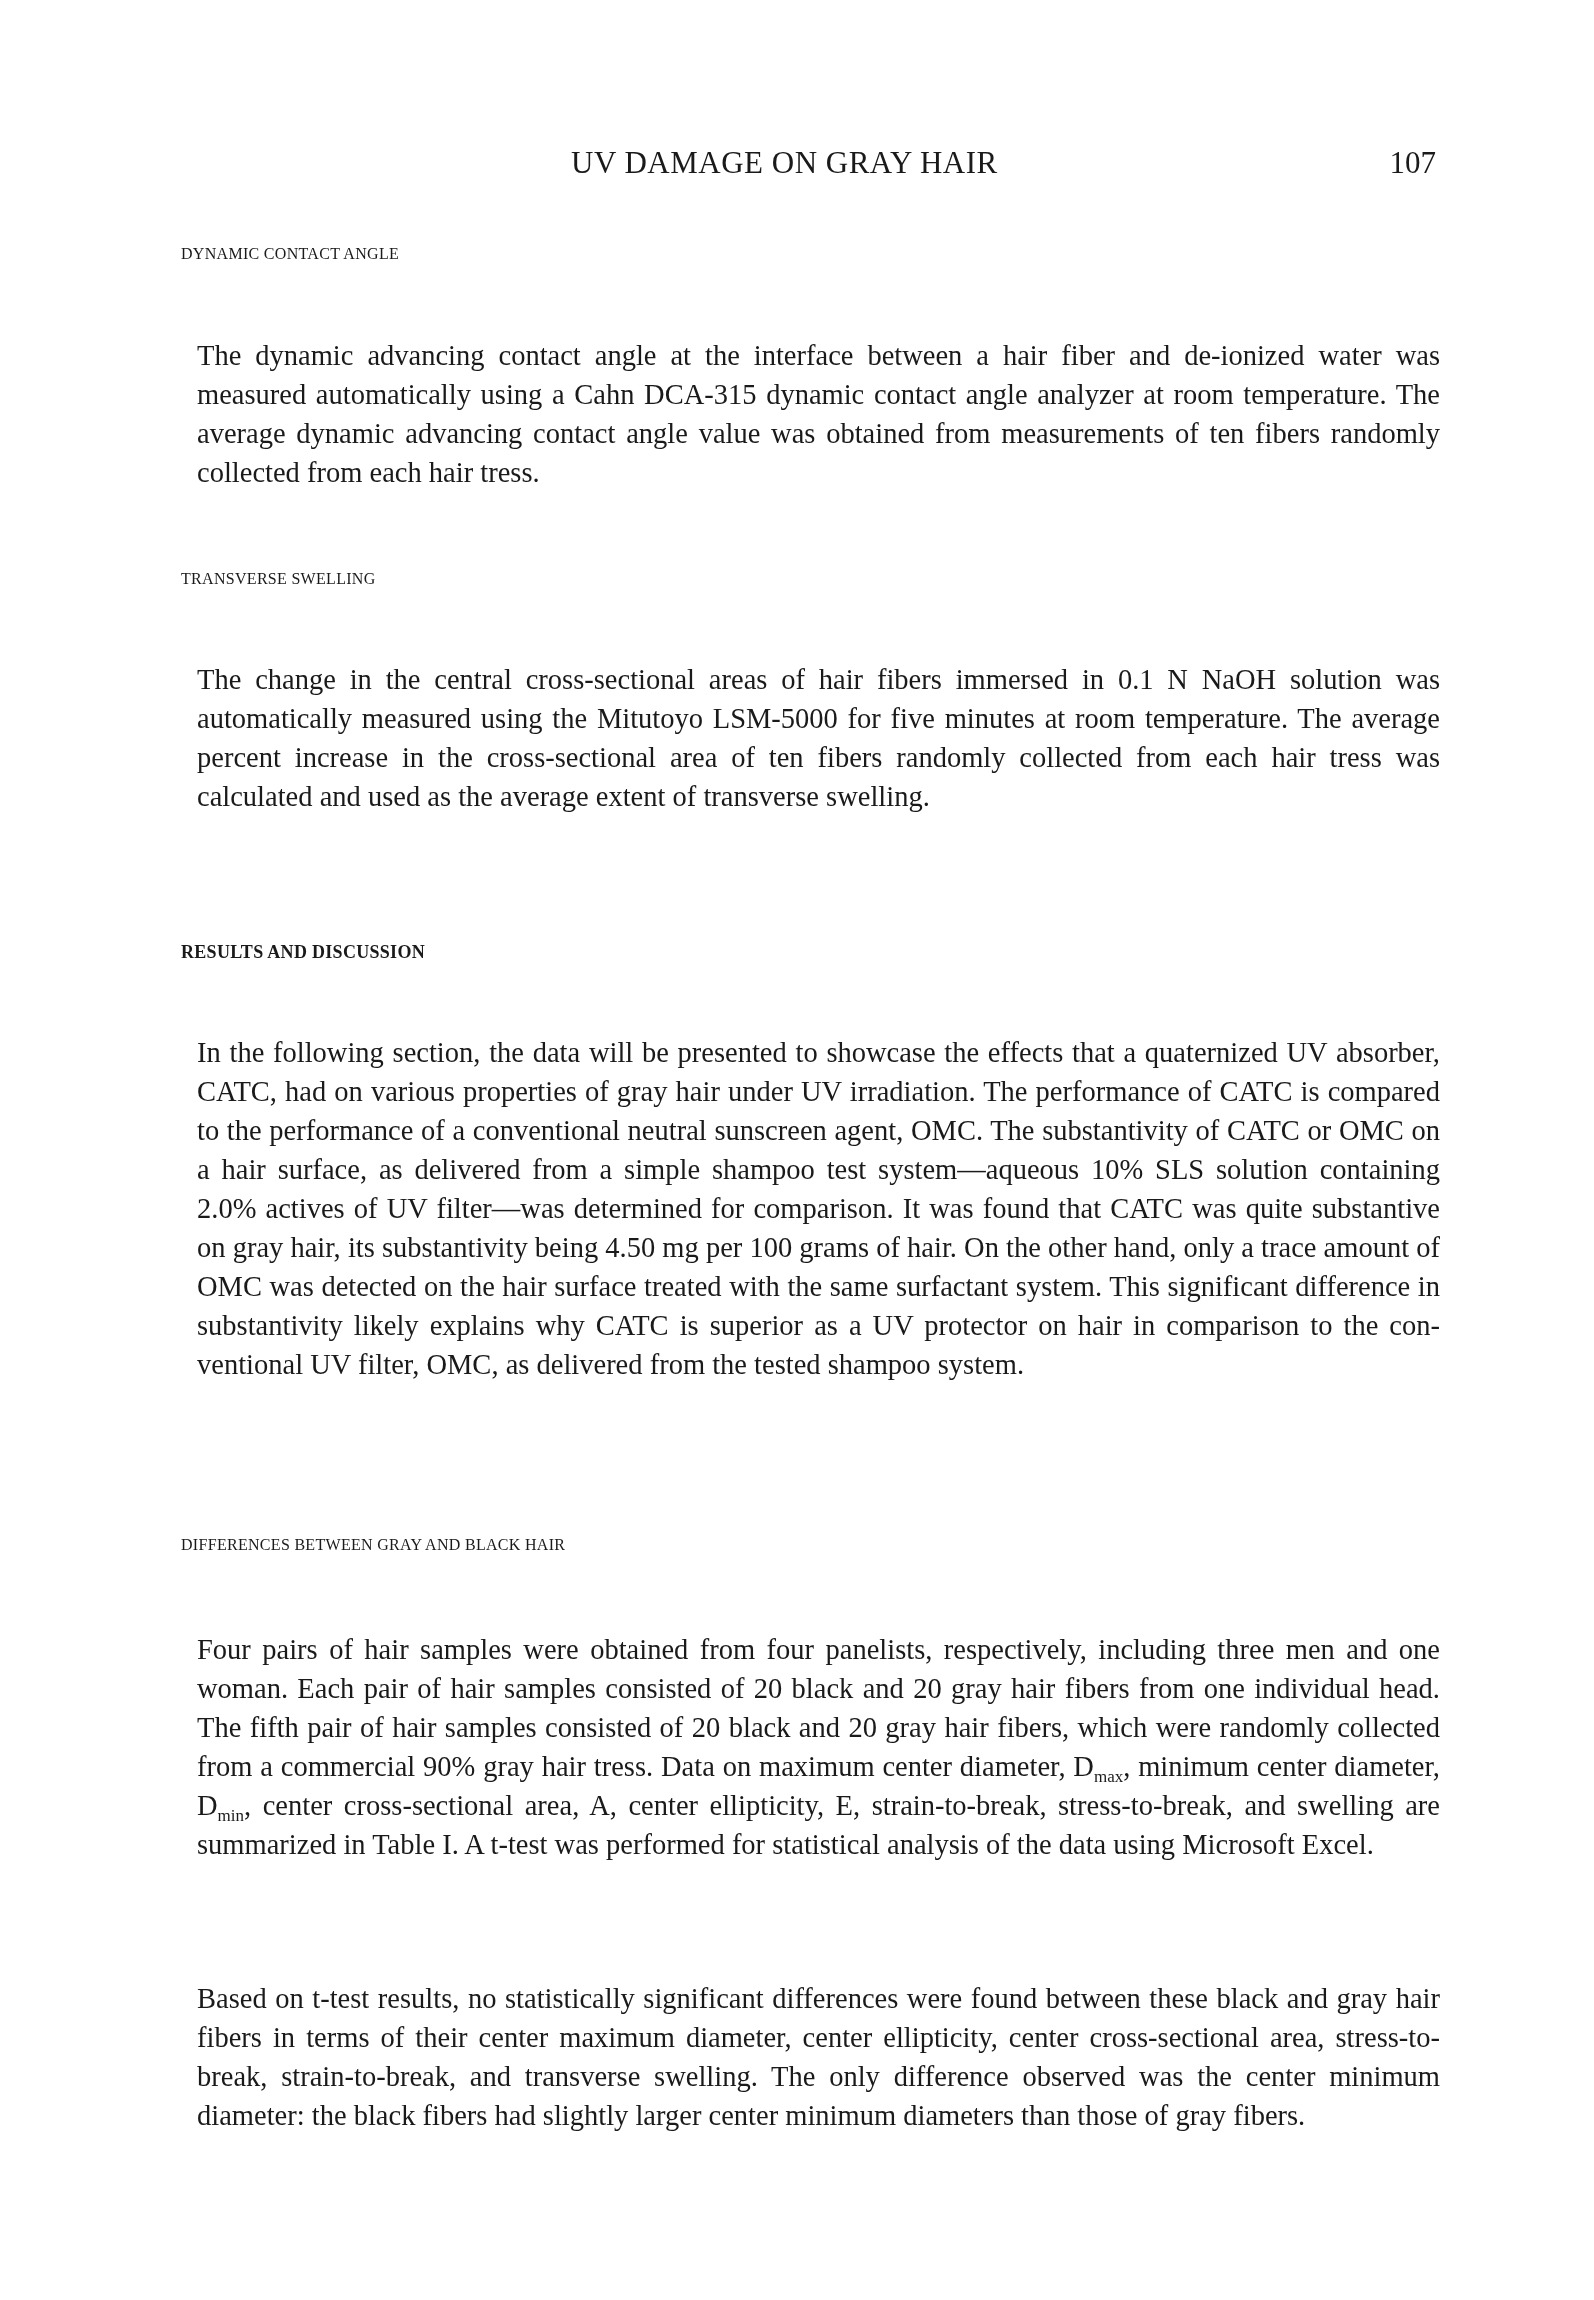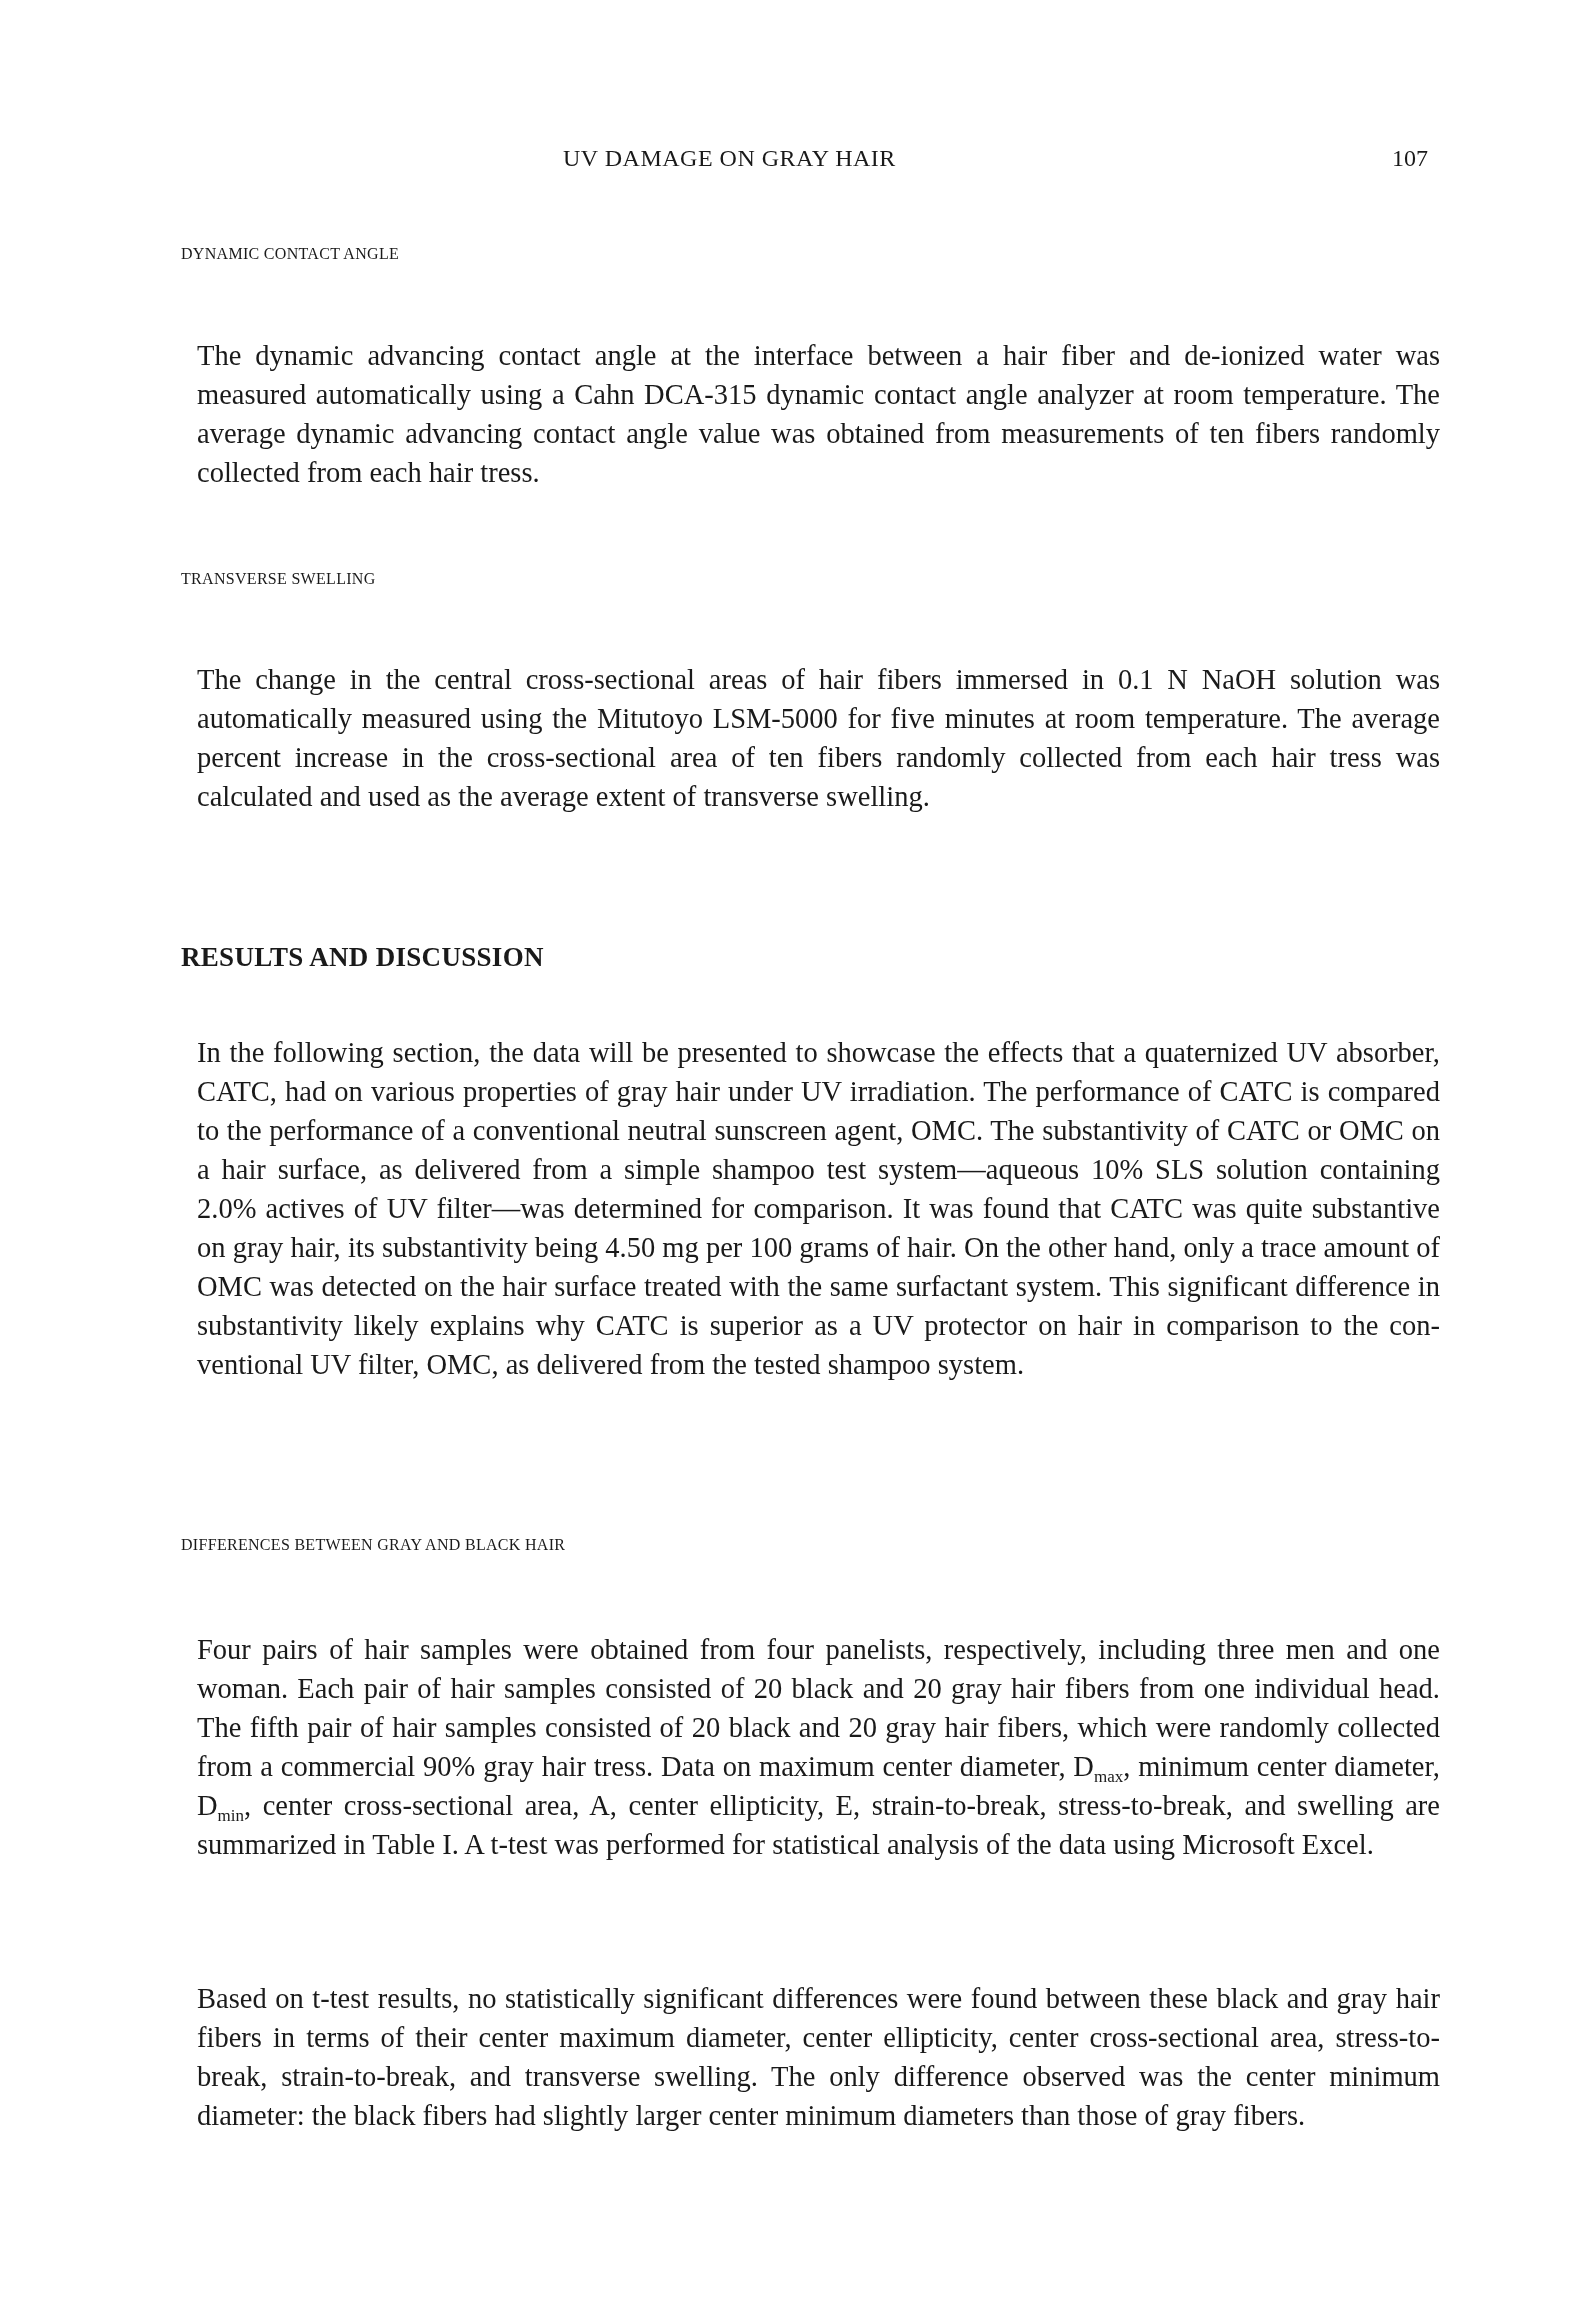--- a/index.html
+++ b/index.html
@@ -1,23 +1,23 @@
 <!DOCTYPE html>
 <html style="font-size:15px"><head>
 <meta charset="utf-8">
 <style>
   html, body { margin: 0; padding: 0; background: #ffffff; }
   body { width: 1594px; height: 2301px; position: relative; overflow: hidden;
          font-family: "Liberation Serif", "DejaVu Serif", serif; color: #1a1a1a; }
   .page { position: absolute; left: 181px; top: 0; width: 1243px; }
-  .running-head { position: absolute; top: 145px; left: 4px; width: 1243px; height: 38px; font-size: 24px; }
+  .running-head { position: absolute; top: 145px; left: 12px; width: 1243px; height: 38px; font-size: 31px; }
   .running-title { position: absolute; left: 378px; top: 0; letter-spacing: 0.5px; }
   .page-number { position: absolute; right: 0; top: 0; }
   .subhead { position: absolute; left: 0; font-size: 16px; letter-spacing: 0.3px; text-transform: uppercase; }
-  .section-head { position: absolute; left: 0; font-size: 27px; font-weight: bold; letter-spacing: 0.3px; }
+  .section-head { position: absolute; left: 0; font-size: 18px; font-weight: bold; letter-spacing: 0.3px; }
   .para { position: absolute; left: 0; width: 1243px; font-size: 28.5px; line-height: 39px;
           text-align: justify; margin: 16px; hyphens: manual; }
   sub { font-size: 17px; vertical-align: -5.7px; line-height: 0; }
 </style>
 </head>
 <body>
 
 <div class="page">
 
   <div class="running-head">

